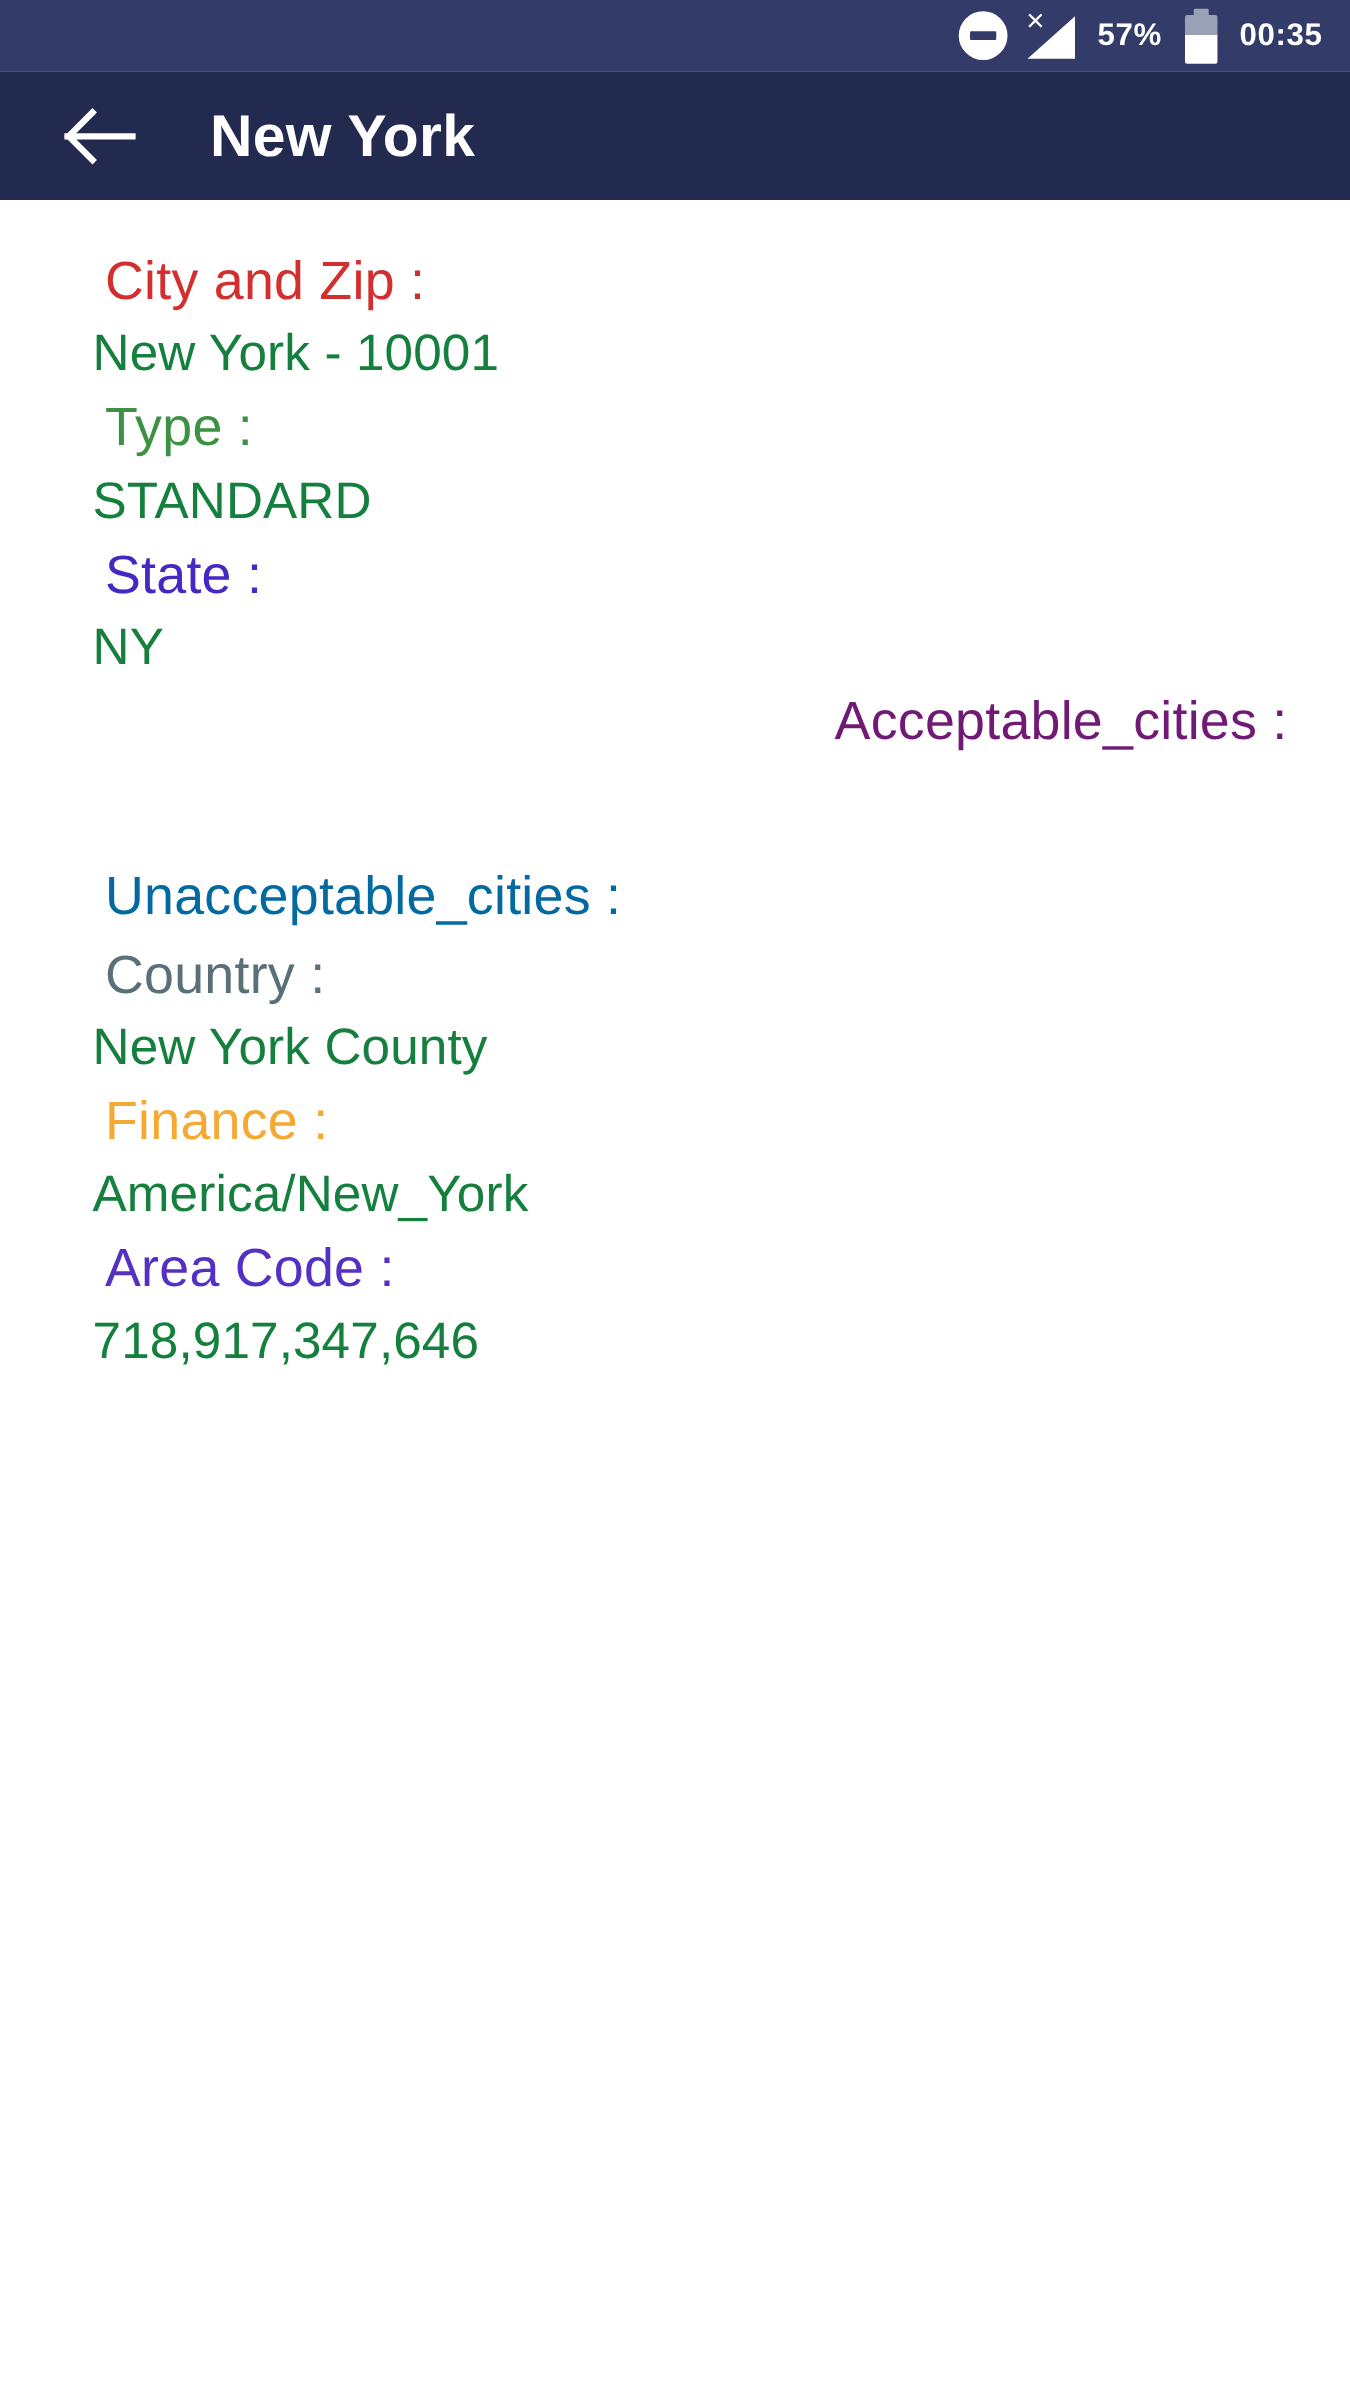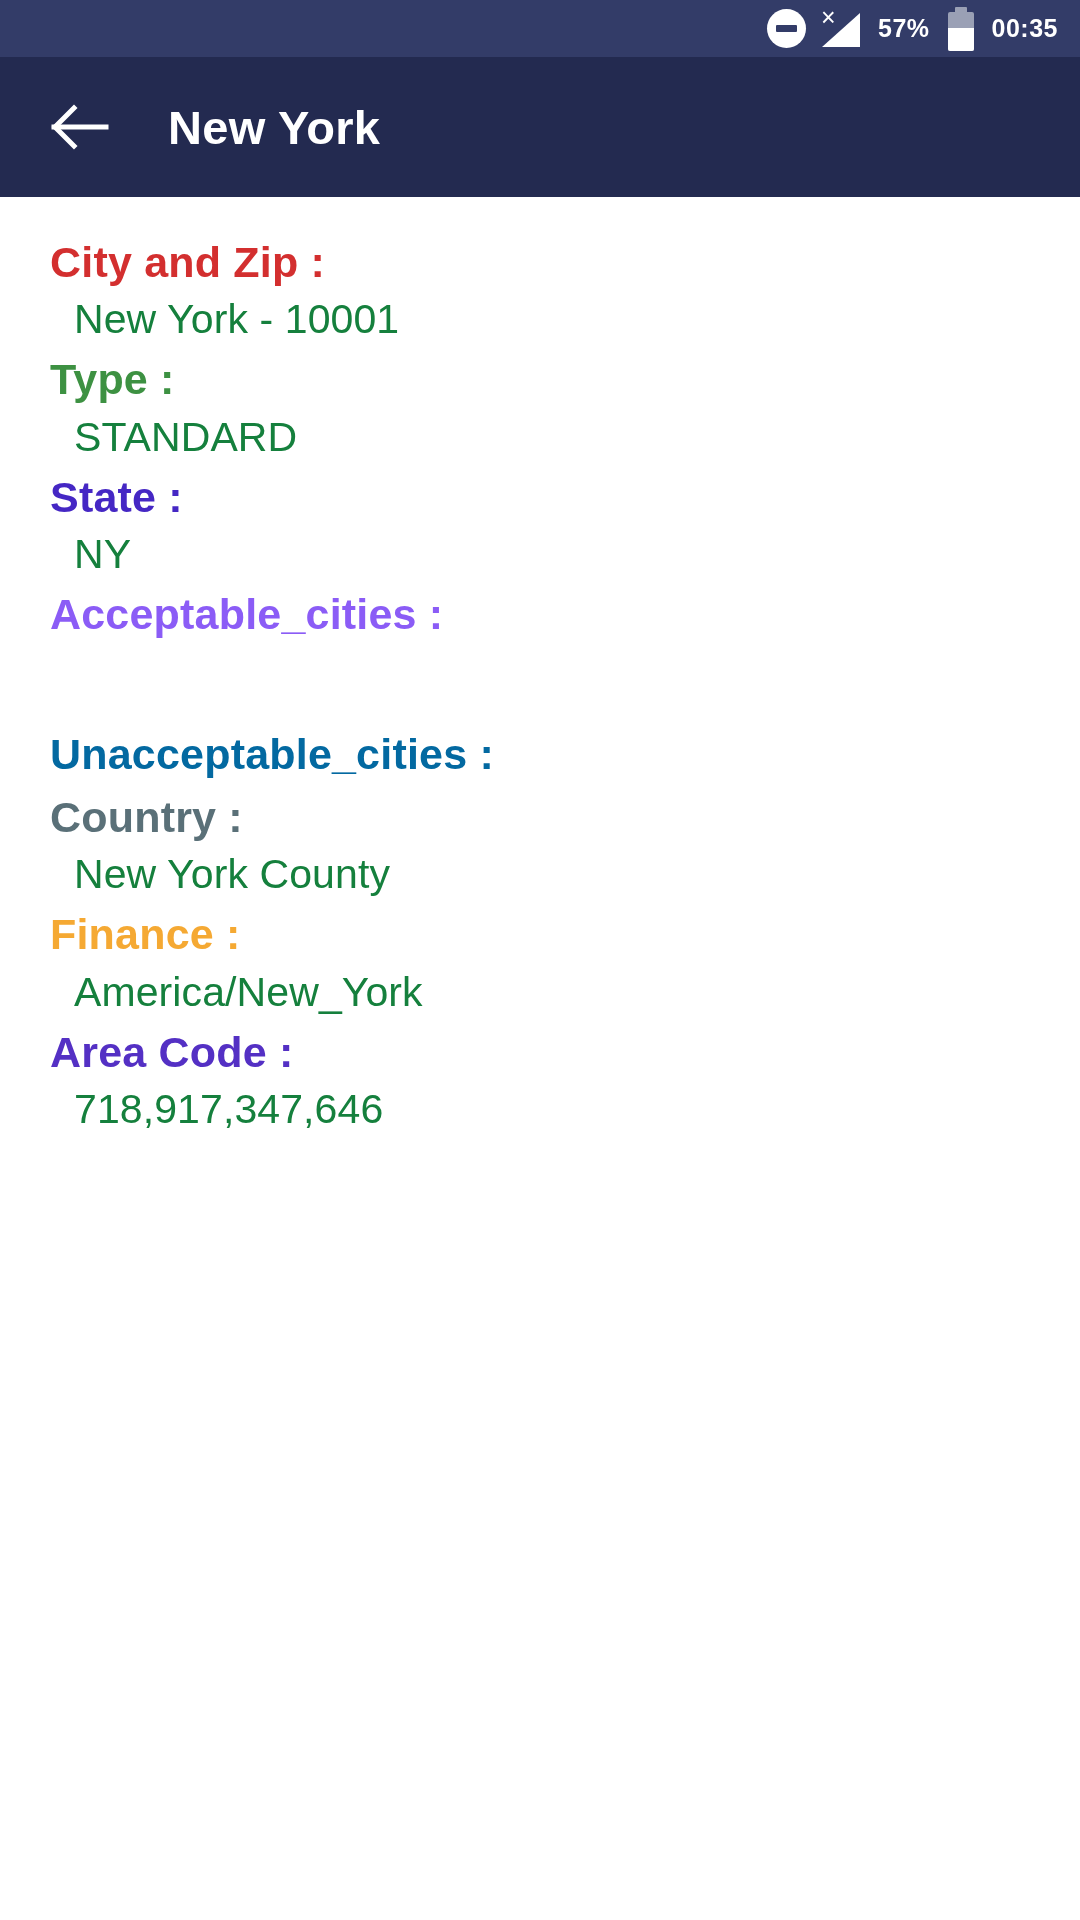--- a/index.html
+++ b/index.html
@@ -44,42 +44,42 @@
   .battery-icon .body{
     position:absolute; top:5px; left:0; width:26px; height:39px;
     background:#9aa0b5; border-radius:2px; overflow:hidden;
   }
   .battery-icon .fill{
     position:absolute; bottom:0; left:0; width:100%; height:57%; background:#ffffff;
   }
 
   
   .app-bar{
-    height:140px; width:100%;
+    height:103px; width:100%;
     background:#232a50;
     display:flex; align-items:center;
     padding-left:42px;
   }
   .back-btn{
     width:76px; height:76px;
     display:flex; align-items:center; justify-content:center;
     cursor:pointer;
   }
   .back-btn svg{ display:block; }
   .app-title{
     color:#ffffff; font-size:47px; font-weight:700;
     margin-left:50px; letter-spacing:.3px;
   }
 
   
   .content{ padding:36px 50px 0 50px; }
   .field{ margin-bottom:4px; }
   .field-label{
-    font-size:43px; font-weight:700; line-height:1.38;
-    letter-spacing:.2px; white-space:pre;
+    font-size:43px; font-weight:400; line-height:1.38;
+    letter-spacing:.2px; white-space:pre;margin-left:34px;
   }
   .field-value{
     font-size:41px; font-weight:400; color:#15803d;
     line-height:1.32; padding-left:24px; min-height:54px;
     letter-spacing:.1px;
   }
   .field-value.empty{ min-height:76px; }
 </style>
 </head>
 <body>
@@ -130,21 +130,21 @@
     <div class="field-label" style="color: rgb(61, 145, 66);">Type :</div>
     <div class="field-value">STANDARD</div>
   </div>
 
   <div class="field">
     <div class="field-label" style="color: rgb(69, 39, 196);">State :</div>
     <div class="field-value">NY</div>
   </div>
 
   <div class="field">
-    <div class="field-label" style="color: #8b5cf6;">Acceptable_cities :</div>
+    <div class="field-label" style="color: #701a75; text-align: right;">Acceptable_cities :</div>
     <div class="field-value empty"></div>
   </div>
 
   <div class="field">
     <div class="field-label" style="color: #0369a1;">Unacceptable_cities :</div>
   </div>
 
   <div class="field">
     <div class="field-label" style="color: rgb(90, 112, 120);">Country :</div>
     <div class="field-value">New York County</div>

